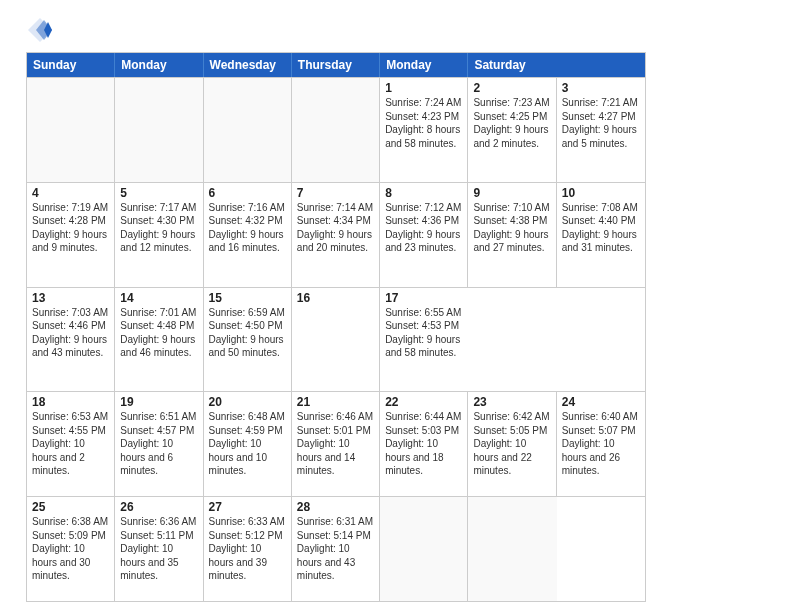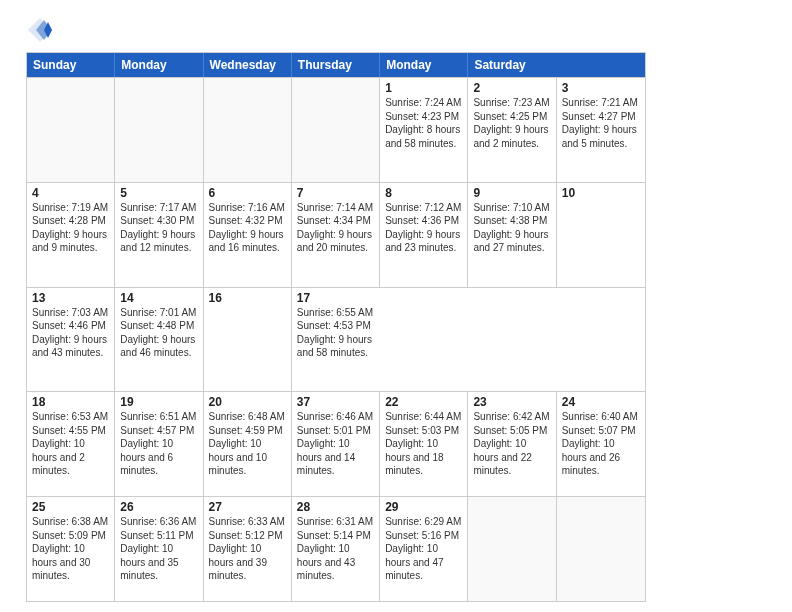--- a/index.html
+++ b/index.html
@@ -211,38 +211,49 @@
           </div>
           <div class="cal-cell">
             <div class="day-num">9</div>
             <div class="day-info">Sunrise: 7:10 AM
 Sunset: 4:38 PM
 Daylight: 9 hours
 and 27 minutes.</div>
           </div>
           <div class="cal-cell">
             <div class="day-num">10</div>
+            <div class="day-info">Sunrise: 7:08 AM
+Sunset: 4:40 PM
+Daylight: 9 hours
+and 31 minutes.</div>
           </div>
         </div>
         <div class="cal-row">
           <div class="cal-cell">
             <div class="day-num">13</div>
             <div class="day-info">Sunrise: 7:03 AM
 Sunset: 4:46 PM
 Daylight: 9 hours
 and 43 minutes.</div>
           </div>
           <div class="cal-cell">
             <div class="day-num">14</div>
             <div class="day-info">Sunrise: 7:01 AM
 Sunset: 4:48 PM
 Daylight: 9 hours
 and 46 minutes.</div>
           </div>
           <div class="cal-cell">
+            <div class="day-num">15</div>
+            <div class="day-info">Sunrise: 6:59 AM
+Sunset: 4:50 PM
+Daylight: 9 hours
+and 50 minutes.</div>
+          </div>
+          <div class="cal-cell">
             <div class="day-num">16</div>
           </div>
           <div class="cal-cell">
             <div class="day-num">17</div>
             <div class="day-info">Sunrise: 6:55 AM
 Sunset: 4:53 PM
 Daylight: 9 hours
 and 58 minutes.</div>
           </div>
         </div>
@@ -262,21 +273,21 @@
 and 6 minutes.</div>
           </div>
           <div class="cal-cell">
             <div class="day-num">20</div>
             <div class="day-info">Sunrise: 6:48 AM
 Sunset: 4:59 PM
 Daylight: 10 hours
 and 10 minutes.</div>
           </div>
           <div class="cal-cell">
-            <div class="day-num">37</div>
+            <div class="day-num">21</div>
             <div class="day-info">Sunrise: 6:46 AM
 Sunset: 5:01 PM
 Daylight: 10 hours
 and 14 minutes.</div>
           </div>
           <div class="cal-cell">
             <div class="day-num">22</div>
             <div class="day-info">Sunrise: 6:44 AM
 Sunset: 5:03 PM
 Daylight: 10 hours
@@ -318,26 +329,19 @@
 Sunset: 5:12 PM
 Daylight: 10 hours
 and 39 minutes.</div>
           </div>
           <div class="cal-cell">
             <div class="day-num">28</div>
             <div class="day-info">Sunrise: 6:31 AM
 Sunset: 5:14 PM
 Daylight: 10 hours
 and 43 minutes.</div>
-          </div>
-          <div class="cal-cell">
-            <div class="day-num">29</div>
-            <div class="day-info">Sunrise: 6:29 AM
-Sunset: 5:16 PM
-Daylight: 10 hours
-and 47 minutes.</div>
           </div>
           <div class="cal-cell empty"></div>
           <div class="cal-cell empty"></div>
         </div>
       </div>
   </div>
 </div>
 
 </body></html>

